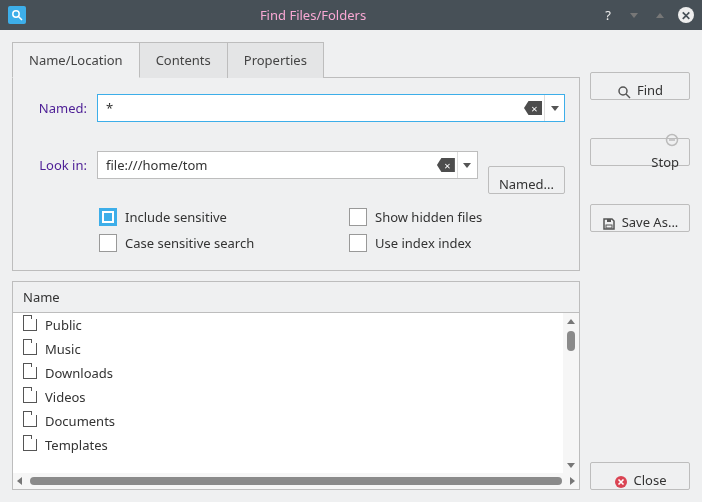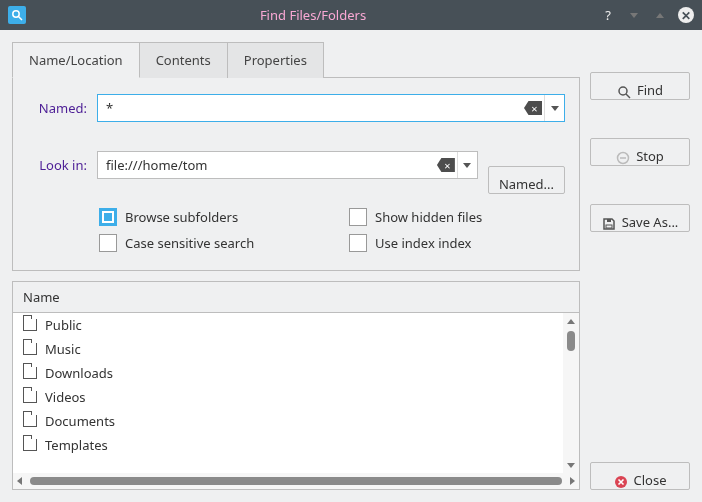--- a/index.html
+++ b/index.html
@@ -26,21 +26,21 @@
 .form-row label { width: 60px; text-align:right; color:#4c1d95; }
 .input-combo { flex:1; display:flex; align-items:center; border:1px solid #3daee9; background:#fff; height:28px; }
 .input-combo.gray { border-color:#bdbdbd; }
 .input-combo input { flex:1; border:none; outline:none; padding:0 8px; background:transparent; font-size:13px; }
 .input-combo .clear { width:18px; height:14px; background:#4d4d4d; border-radius:2px 0 0 2px; clip-path: polygon(25% 0, 100% 0, 100% 100%, 25% 100%, 0 50%); margin-right:2px; display:flex; align-items:center; justify-content:center; }
 .input-combo .clear::after { content:"×"; color:#fff; font-size:11px; line-height:1; margin-left:3px;}
 .input-combo .drop { width:20px; display:flex; align-items:center; justify-content:center; border-left:1px solid #ddd; height:100%; }
 .chev-down { width:0;height:0;border-left:4px solid transparent;border-right:4px solid transparent;border-top:5px solid #555; }
 
 .btn { height:28px; border:1px solid #bdbdbd; background:#eff0f1; display:inline-flex; align-items:flex-end; justify-content:center; gap:6px; padding:0 10px; color:#333; border-radius:2px; cursor:pointer;margin-top:30px; }
-.btn.disabled { color:#aaa; cursor:default; }
+.btn.disabled { color:#aaa; cursor:default;flex-direction:column; }
 .btn .ico { width:14px; height:14px; display:inline-flex; align-items:center; justify-content:center; }
 
 .opts { display:flex; flex-wrap:wrap; padding-left:72px; gap: 8px 40px; }
 .opt { display:flex; align-items:center; gap:8px; width: 210px; }
 .check { width:18px; height:18px; border:1px solid #999; background:#fff; display:inline-block; }
 .check.checked { border:3px solid #3daee9; background:#3daee9; box-shadow: inset 0 0 0 2px #fff; }
 
 .results { border:1px solid #bdbdbd; background:#fff; display:flex; flex-direction:column; flex:1; min-height:0; }
 .results-header { background:#eff0f1; border-bottom:1px solid #bdbdbd; padding:6px 10px; color:#444; display:flex; }
 .results-header .col { flex:1; }
@@ -112,21 +112,21 @@
             <span class="clear"></span>
             <span class="drop">
                 <i class="chev-down"></i>
               </span>
           </div>
           <button class="btn">Named...</button>
         </div>
         <div class="opts">
           <div class="opt">
             <span class="check checked"></span>
-            <span>Browse subfolders</span>
+            <span>Include sensitive</span>
           </div>
           <div class="opt">
             <span class="check"></span>
             <span>Show hidden files</span>
           </div>
           <div class="opt">
             <span class="check"></span>
             <span>Case sensitive search</span>
           </div>
           <div class="opt">

